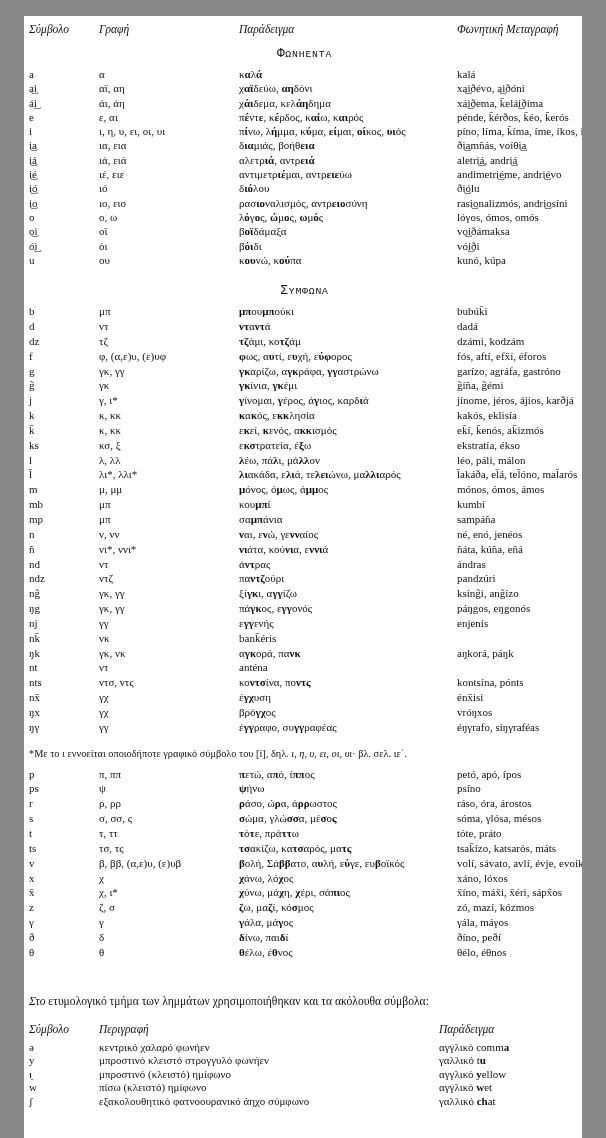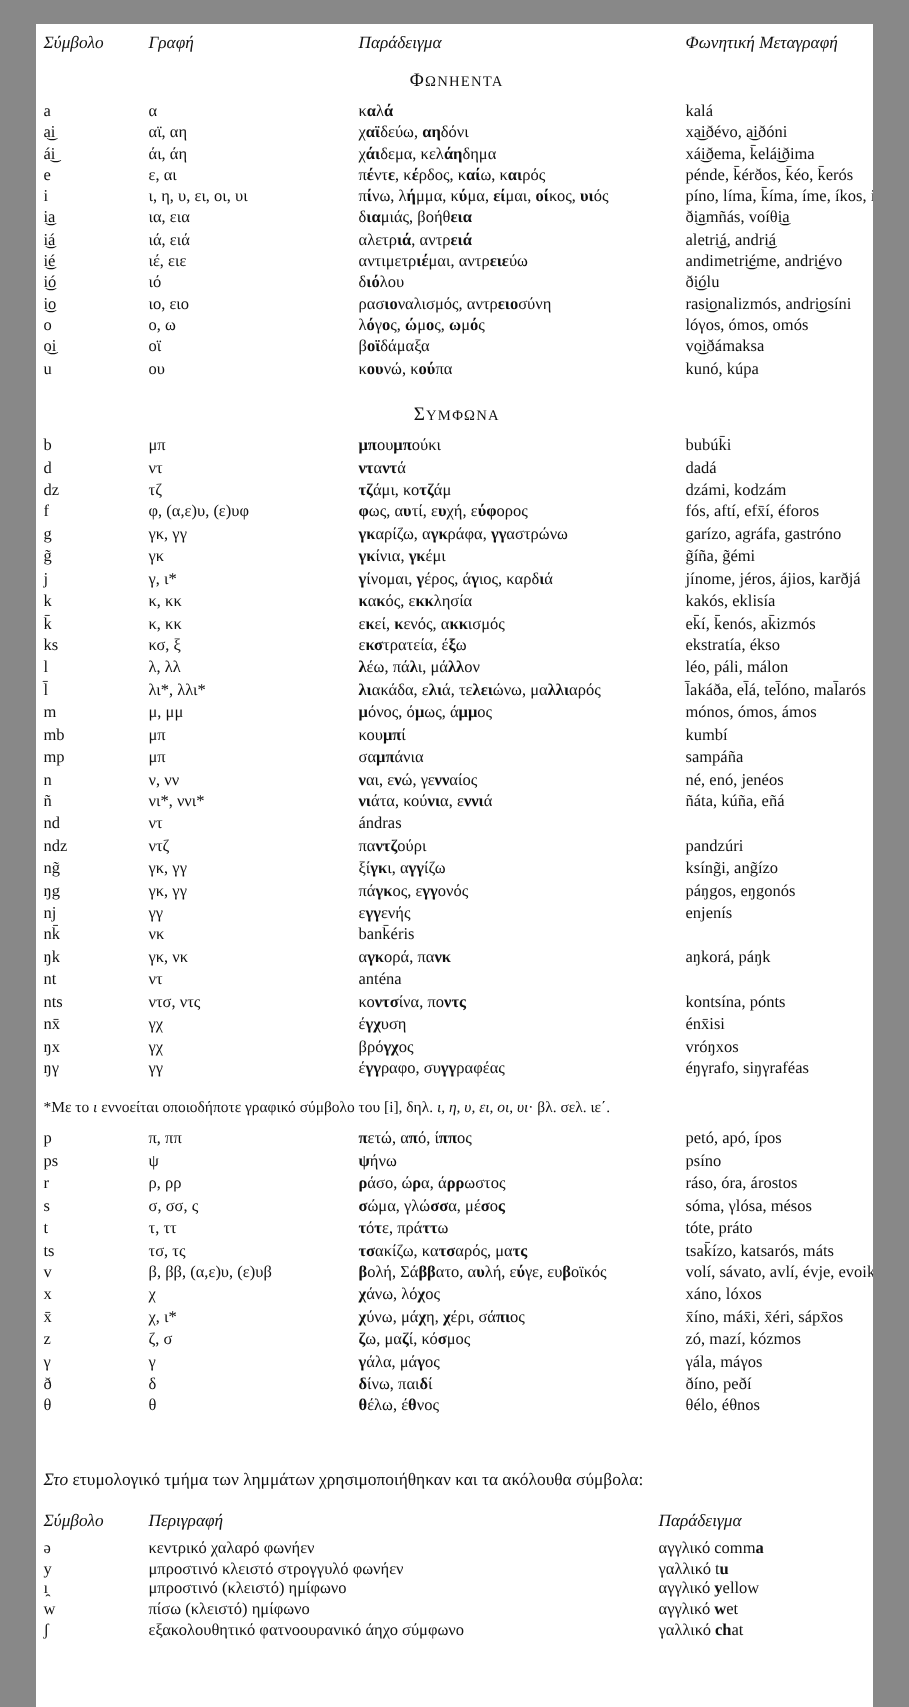--- a/index.html
+++ b/index.html
@@ -18,20 +18,21 @@
   .hrow{display:grid;grid-template-columns:70px 140px 218px 1fr;white-space:nowrap;}
   .hrow span{font-style:italic;font-size:11.5px;}
   .h3row{display:grid;grid-template-columns:70px 340px 1fr;white-space:nowrap;margin-top:15px;}
   .h3row span{font-style:italic;font-size:11.5px;}
   .sect{
     text-align:center;
     font-size:9.8px;
     letter-spacing:0.8px;
     margin:11px 0 7px 0;
     font-weight:400;
+    font-family:Liberation Mono, monospace;
   }
   .sect::first-letter{font-size:12.8px;}
   .trow{display:grid;white-space:nowrap;}
   .tbl4 .trow{grid-template-columns:70px 140px 218px 1fr;}
   .tbl3 .trow{grid-template-columns:70px 340px 1fr;}
   .vowels .trow{height:14.3px;}
   .cons .trow{height:14.85px;}
   .tbl3 .trow{height:13.6px;}
   .vowels{margin-top:2px;}
   .consA{margin-top:1px;}
@@ -129,20 +130,26 @@
         <span>λ<b>ό</b>γ<b>ο</b>ς, <b>ώ</b>μ<b>ο</b>ς, <b>ω</b>μ<b>ό</b>ς</span>
         <span>lóγos, ómos, omós</span>
       </div>
       <div class="trow">
         <span>o͜i</span>
         <span>οϊ</span>
         <span>β<b>οϊ</b>δάμαξα</span>
         <span>vo͜iðámaksa</span>
       </div>
       <div class="trow">
+        <span>ó͜i</span>
+        <span>όι</span>
+        <span>β<b>όι</b>δι</span>
+        <span>vó͜iði</span>
+      </div>
+      <div class="trow">
         <span>u</span>
         <span>ου</span>
         <span>κ<b>ου</b>νώ, κ<b>ού</b>πα</span>
         <span>kunó, kúpa</span>
       </div>
     </div>
 
   <div class="sect" style="margin-top:15px;">ΣΥΜΦΩΝΑ</div>
 
   <div class="tbl4 cons consA">
@@ -244,20 +251,21 @@
       </div>
       <div class="trow">
         <span>ñ</span>
         <span>νι*, ννι*</span>
         <span><b>νι</b>άτα, κού<b>νι</b>α, ε<b>ννι</b>ά</span>
         <span>ñáta, kúña, eñá</span>
       </div>
       <div class="trow">
         <span>nd</span>
         <span>ντ</span>
+        <span>ά<b>ντ</b>ρας</span>
         <span>ándras</span>
       </div>
       <div class="trow">
         <span>ndz</span>
         <span>ντζ</span>
         <span>πα<b>ντζ</b>ούρι</span>
         <span>pandzúri</span>
       </div>
       <div class="trow">
         <span>ng̃</span>

